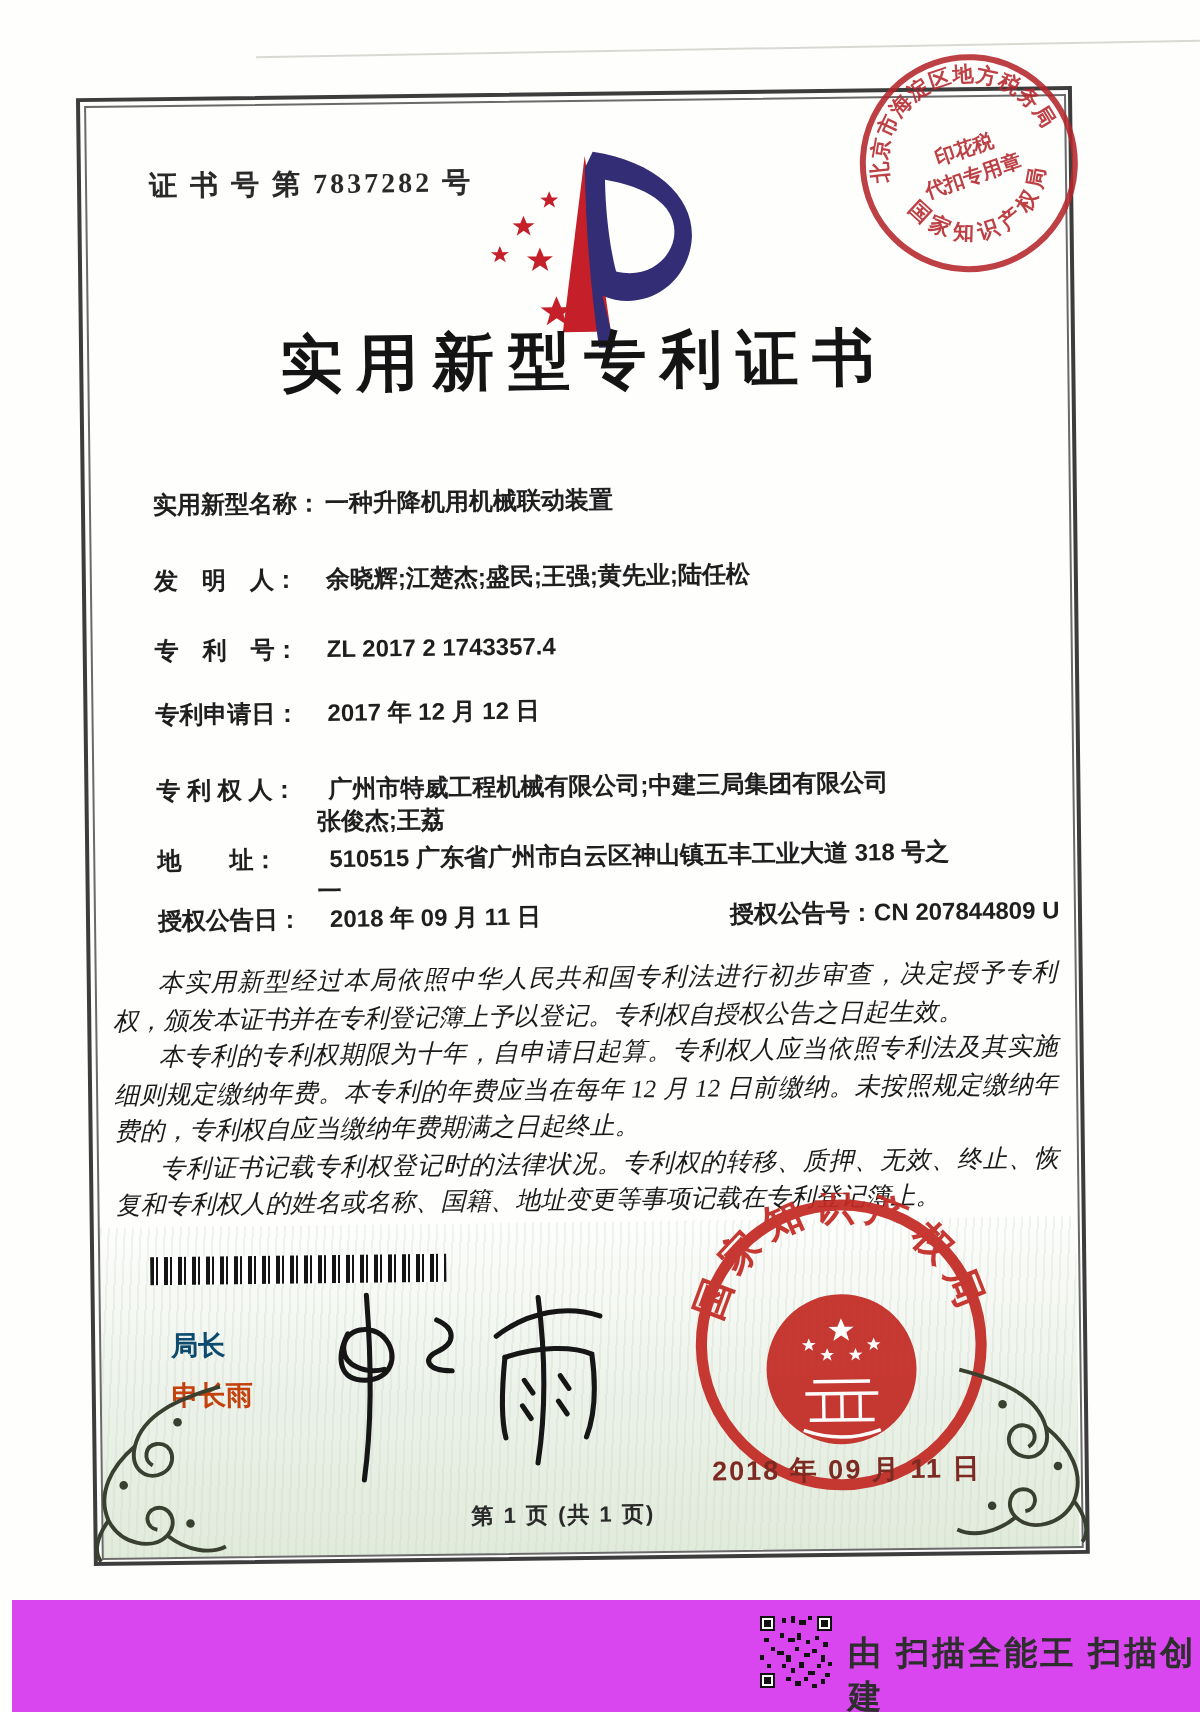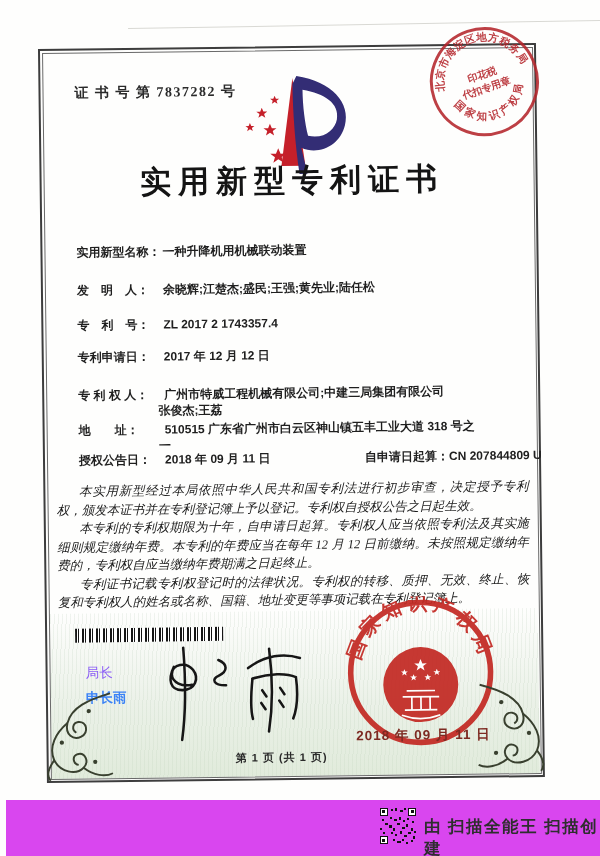--- a/index.html
+++ b/index.html
@@ -51,22 +51,22 @@
   .paras { position:absolute; left:13px; top:434px; width:472px;
     font-family:"Liberation Serif",serif; font-style:italic; font-weight:500;
     font-size:12.5px; line-height:18.5px; color:#1b1b1b; text-align:justify; }
   .paras p { margin:0; text-indent:1.8em; }
 
   
   .barcode { position:absolute; left:30px; top:580px; width:148px; height:14px;
     background:repeating-linear-gradient(90deg,
       #151515 0 2px, #fff 2px 3px, #151515 3px 4px, #fff 4px 7px,
       #151515 7px 9px, #fff 9px 10px, #151515 10px 11px, #fff 11px 14px); }
-  .director-title { position:absolute; left:40px; top:616px; font-size:13.5px; font-weight:normal; color:#8b5cf6; }
-  .director-name  { position:absolute; left:40px; top:641px; font-size:13.5px; font-weight:bold; color:#3b82f6; }
+  .director-title { position:absolute; left:40px; top:616px; font-size:13.5px; font-weight:bold; color:#0c4a6e; }
+  .director-name  { position:absolute; left:40px; top:641px; font-size:13.5px; font-weight:bold; color:#c2410c; }
   .signature { position:absolute; left:112px; top:594px; width:162px; height:106px; }
   .pgfoot { position:absolute; left:0; top:704px; width:470px; text-align:center;
     font-size:11px; font-weight:bold; color:#2a2a2a; letter-spacing:1px; }
   .orn { position:absolute; width:78px; height:96px; }
   .orn-left { left:-8px; top:640px; }
   .orn-right { left:428px; top:636px; transform:scaleX(-1); }
 
   
   .scanbar { position:absolute; left:6px; top:800px; width:600px; height:56px; background:#d946ef; }
   .qr { position:absolute; left:374px; top:8px; width:36px; height:36px; }
@@ -144,21 +144,21 @@
   <div class="row" style="top:339px">
     <span class="rl">专 利 权 人：</span><span class="rv">广州市特威工程机械有限公司;中建三局集团有限公司</span>
     <span class="rv2">张俊杰;王荔</span>
   </div>
   <div class="row" style="top:374px">
     <span class="rl">地　　址：</span><span class="rv">510515 广东省广州市白云区神山镇五丰工业大道 318 号之</span>
     <span class="rv2">一</span>
   </div>
   <div class="row" style="top:404px">
     <span class="rl">授权公告日：</span><span class="rv">2018 年 09 月 11 日</span>
-    <span class="pair2"><span>自申请日起算：</span><span>CN 207844809 U</span></span>
+    <span class="pair2"><span>授权公告号：</span><span>CN 207844809 U</span></span>
   </div>
 
   <div class="paras">
     <p>本实用新型经过本局依照中华人民共和国专利法进行初步审查，决定授予专利权，颁发本证书并在专利登记簿上予以登记。专利权自授权公告之日起生效。</p>
     <p>本专利的专利权期限为十年，自申请日起算。专利权人应当依照专利法及其实施细则规定缴纳年费。本专利的年费应当在每年 12 月 12 日前缴纳。未按照规定缴纳年费的，专利权自应当缴纳年费期满之日起终止。</p>
     <p>专利证书记载专利权登记时的法律状况。专利权的转移、质押、无效、终止、恢复和专利权人的姓名或名称、国籍、地址变更等事项记载在专利登记簿上。</p>
   </div>
 
   <div class="barcode"></div>
 

